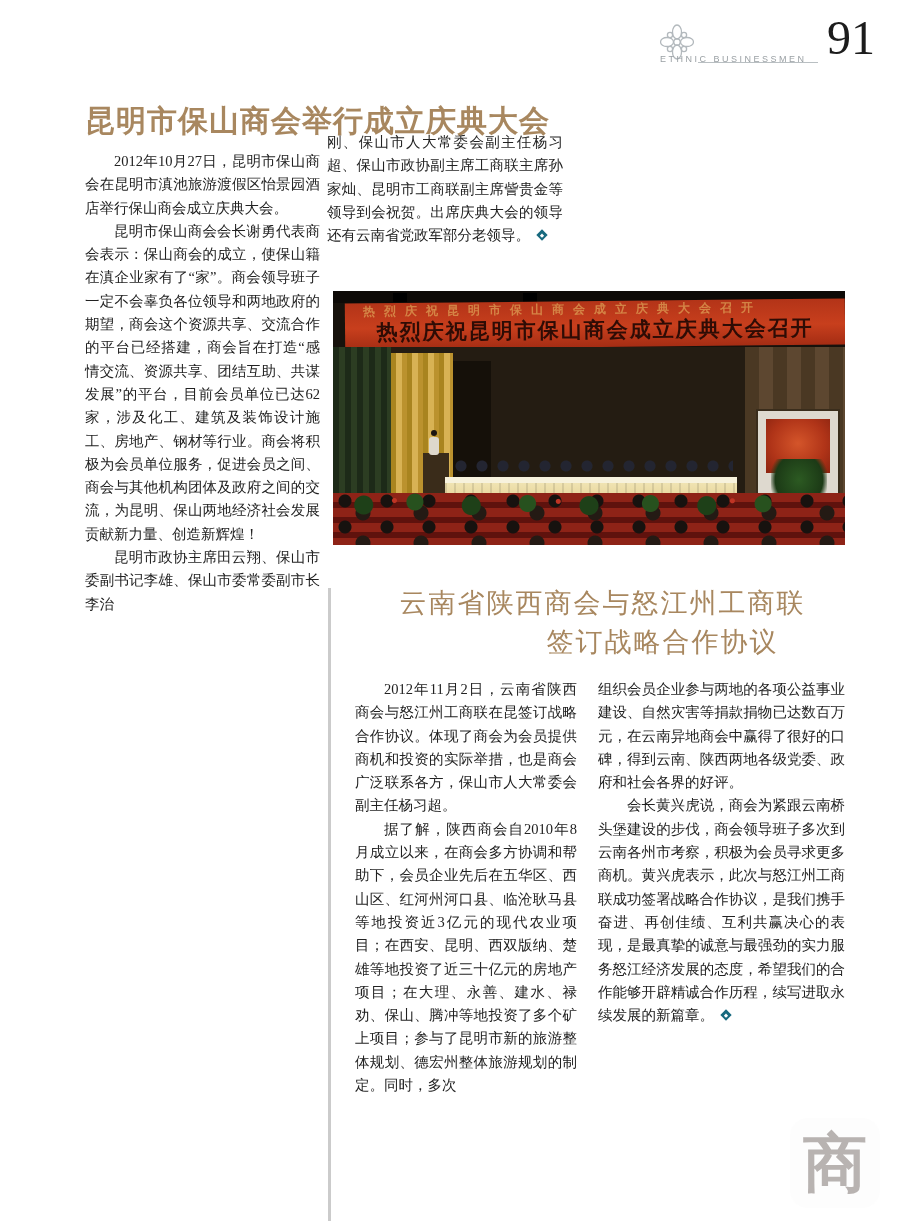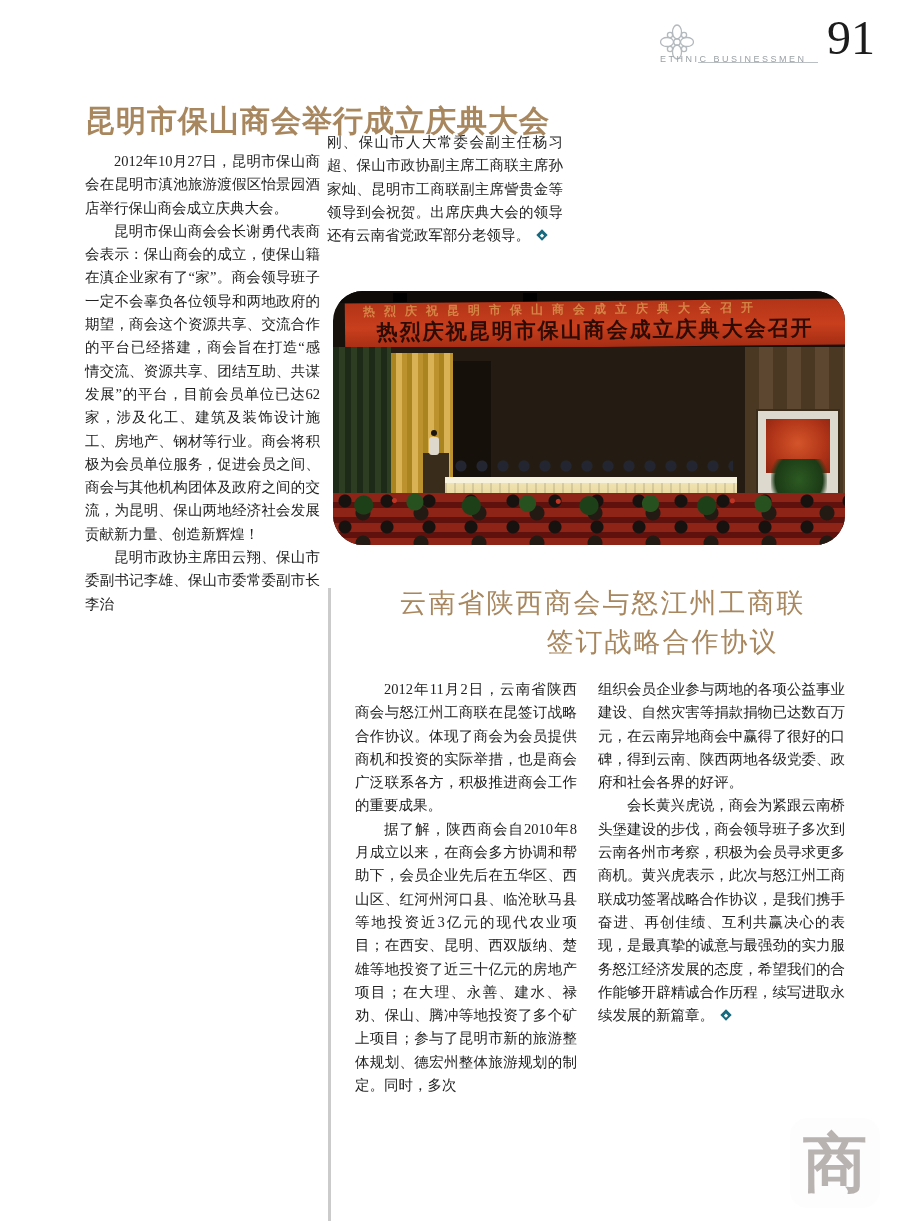--- a/index.html
+++ b/index.html
@@ -31,21 +31,21 @@
   .a2c1{left:355px;top:678px;width:222px;}
   .a2c2{left:598px;top:678px;width:247px;}
 
   .endmark{display:inline-block;width:8px;height:8px;background:var(--endmark-teal,#17697e);
            transform:rotate(45deg);margin-left:8px;position:relative;top:-1px;}
   .endmark::after{content:"";position:absolute;left:2.5px;top:2.5px;right:2.5px;bottom:2.5px;background:#fff;}
 
   .vline{position:absolute;left:328px;top:588px;width:3px;height:633px;background:#cbcbcb;}
 
   
-  .photo1{position:absolute;left:333px;top:291px;width:512px;height:254px;background:#17120c;overflow:hidden;border-radius:30px;}
+  .photo1{position:absolute;left:333px;top:291px;width:512px;height:254px;background:#17120c;overflow:hidden;}
   .p1-top{position:absolute;left:0;top:0;width:100%;height:12px;background:#0d0a07;}
   .p1-spk{position:absolute;width:14px;height:9px;background:#000;top:2px;}
   .p1-banner{position:absolute;left:12px;top:10px;right:0;height:46px;
              background:linear-gradient(180deg,#b33418,var(--banner-red,#c83f1d) 55%,#a52d14);
              transform:rotate(-.6deg);overflow:hidden;}
   .p1-banner .deco{position:absolute;left:18px;top:0;right:0;font-size:12px;letter-spacing:9px;
                    color:#e9c36a;opacity:.55;white-space:nowrap;font-weight:bold;}
   .p1-banner .main{position:absolute;left:0;top:15px;width:100%;text-align:center;font-size:21px;
                    font-weight:bold;letter-spacing:2px;color:#2e0c05;white-space:nowrap;}
   .p1-wall{position:absolute;left:0;top:56px;width:100%;height:150px;background:#241c12;}
@@ -217,21 +217,21 @@
     <div class="p1-audience"></div>
     <div class="p1-plants"></div>
   </div>
 
   <div class="vline"></div>
   <div class="a2-title">
     <div class="l1">云南省陕西商会与怒江州工商联</div>
     <div class="l2">签订战略合作协议</div>
   </div>
   <div class="col a2c1">
-      <p>2012年11月2日，云南省陕西商会与怒江州工商联在昆签订战略合作协议。体现了商会为会员提供商机和投资的实际举措，也是商会广泛联系各方，积极推进商会工作的重要成果。</p>
+      <p>2012年11月2日，云南省陕西商会与怒江州工商联在昆签订战略合作协议。体现了商会为会员提供商机和投资的实际举措，也是商会广泛联系各方，保山市人大常委会副主任杨习超。</p>
       <p>据了解，陕西商会自2010年8月成立以来，在商会多方协调和帮助下，会员企业先后在五华区、西山区、红河州河口县、临沧耿马县等地投资近3亿元的现代农业项目；在西安、昆明、西双版纳、楚雄等地投资了近三十亿元的房地产项目；在大理、永善、建水、禄劝、保山、腾冲等地投资了多个矿上项目；参与了昆明市新的旅游整体规划、德宏州整体旅游规划的制定。同时，多次</p>
     </div>
   <div class="col a2c2">
       <p class="noindent">组织会员企业参与两地的各项公益事业建设、自然灾害等捐款捐物已达数百万元，在云南异地商会中赢得了很好的口碑，得到云南、陕西两地各级党委、政府和社会各界的好评。</p>
       <p>会长黄兴虎说，商会为紧跟云南桥头堡建设的步伐，商会领导班子多次到云南各州市考察，积极为会员寻求更多商机。黄兴虎表示，此次与怒江州工商联成功签署战略合作协议，是我们携手奋进、再创佳绩、互利共赢决心的表现，是最真挚的诚意与最强劲的实力服务怒江经济发展的态度，希望我们的合作能够开辟精诚合作历程，续写进取永续发展的新篇章。<span class="endmark"></span></p>
     </div>
 
 
   <div class="wm-small">Y········</div>
   <div class="wm">商</div>

